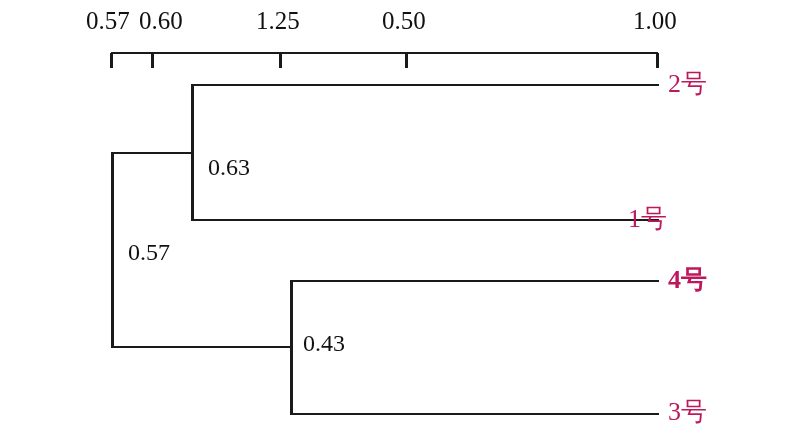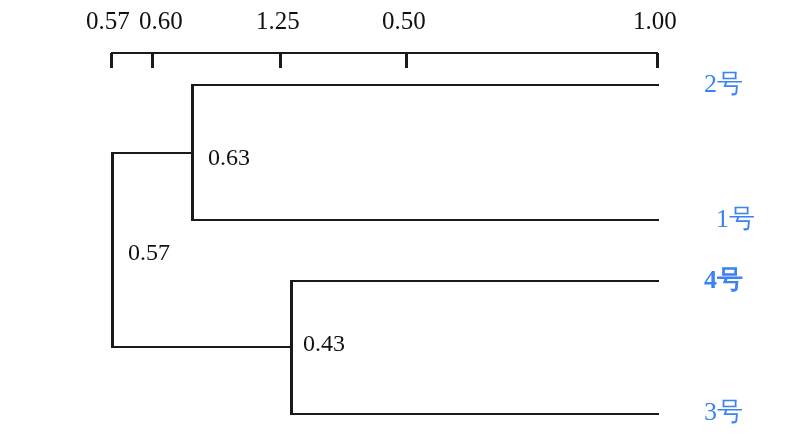--- a/index.html
+++ b/index.html
@@ -45,23 +45,22 @@
     font-size: 24px;
     line-height: 1;
     color: #111111;
     white-space: nowrap;
   }
   .leaf-label {
     position: absolute;
     font-family: "Liberation Serif", "DejaVu Serif", serif;
     font-size: 26px;
     line-height: 1;
-    color: #3b82f6;
+    color: #be185d;
     white-space: nowrap;
-    margin-left: 36px;
   }
 </style>
 </head>
 <body>
 
 <div id="chart-root">
 
   <svg id="dendrogram-svg" viewBox="0 0 800 439" xmlns="http://www.w3.org/2000/svg">
 
     <g stroke="#1a1a1a" stroke-width="2.2" fill="none" shape-rendering="crispEdges">
@@ -88,22 +87,22 @@
       <line x1="112.5" y1="153" x2="112.5" y2="347"></line>
     </g>
   </svg>
 
   <span class="axis-tick-label" style="left:86px; top:8px;">0.57</span>
   <span class="axis-tick-label" style="left:139px; top:8px;">0.60</span>
   <span class="axis-tick-label" style="left:256px; top:8px;">1.25</span>
   <span class="axis-tick-label" style="left:382px; top:8px;">0.50</span>
   <span class="axis-tick-label" style="left:633px; top:8px;">1.00</span>
 
-  <span class="node-value-label" style="left:208px; top:145px;">0.63</span>
+  <span class="node-value-label" style="left:208px; top:155px;">0.63</span>
   <span class="node-value-label" style="left:128px; top:240px;">0.57</span>
   <span class="node-value-label" style="left:303px; top:331px;">0.43</span>
 
   <span class="leaf-label" style="left:668px; top:71px;">2号</span>
-  <span class="leaf-label" style="left:680px; top:206px;">1号</span>
+  <span class="leaf-label" style="left:628px; top:206px;">1号</span>
   <span class="leaf-label" style="left:668px; top:267px;font-weight:bold;">4号</span>
   <span class="leaf-label" style="left:668px; top:399px;">3号</span>
 
 </div>
 
 </body></html>

